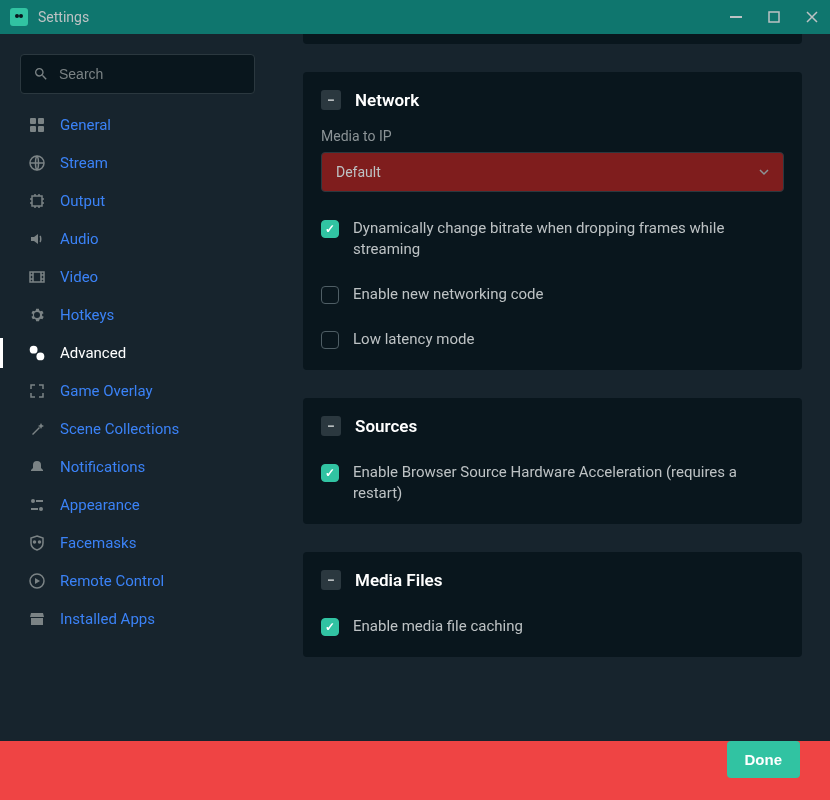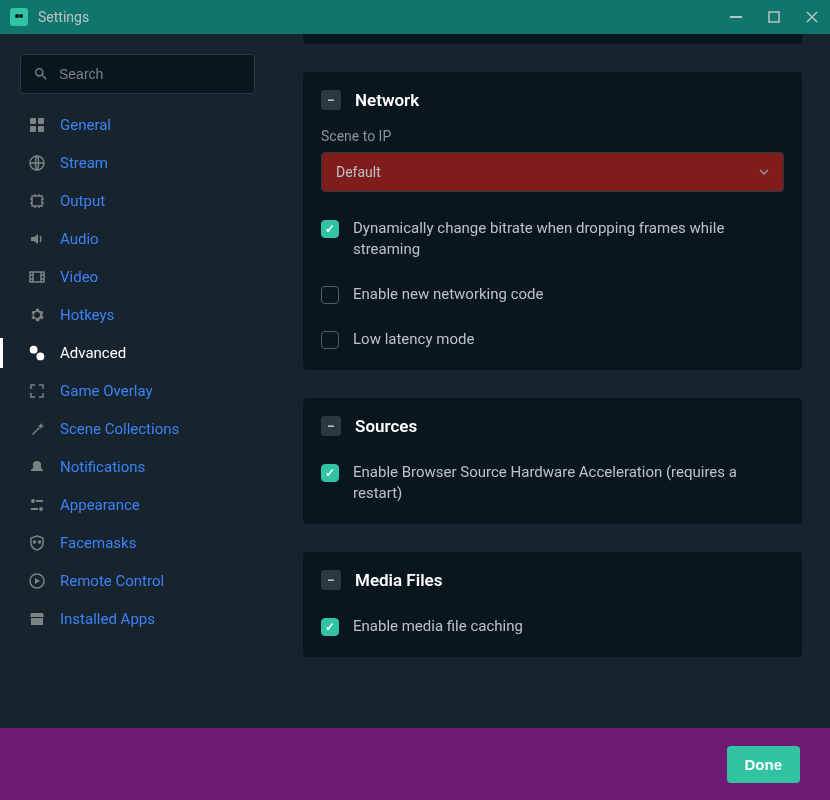--- a/index.html
+++ b/index.html
@@ -29,21 +29,21 @@
 .collapse-btn { width: 20px; height: 20px; background: #2B383F; border-radius: 3px; display: flex; align-items: center; justify-content: center; cursor: pointer; color: #BDC2C4; font-weight: bold; font-size: 14px; line-height: 1; }
 .panel-title { font-size: 17px; font-weight: 600; color: #fff; }
 .field-label { color: #8B9396; font-size: 14px; margin-bottom: 8px; }
 .select { background: #7f1d1d; border: 1px solid #2B383F; border-radius: 4px; height: 40px; display: flex; align-items: center; justify-content: space-between; padding: 0 14px; color: #BDC2C4; font-size: 14px; cursor: pointer; margin-bottom: 18px; }
 .select svg { width: 10px; height: 10px; fill: #8B9396; }
 .check-row { display: flex; align-items: flex-start; gap: 14px; padding: 8px 0 16px 0; }
 .cbox { width: 18px; height: 18px; border-radius: 4px; border: 1.5px solid #4F5E65; flex-shrink: 0; cursor: pointer; margin-top: 2px; display: flex; align-items: center; justify-content: center; }
 .cbox.checked { background: #31C3A2; border-color: #31C3A2; }
 .cbox.checked::after { content: "✓"; color: #fff; font-size: 12px; font-weight: bold; }
 .check-label { color: #BDC2C4; font-size: 15px; line-height: 1.4; }
-.footer { height: 72px; background: #701a75; display: flex; align-items: center; justify-content: flex-end; padding: 0 30px; }
+.footer { height: 59px; background: #ef4444; display: flex; align-items: flex-start; justify-content: flex-end; padding: 0 30px; }
 .done-btn { background: #31C3A2; color: #fff; border: none; border-radius: 4px; padding: 10px 18px; font-size: 15px; font-weight: 600; cursor: pointer; }
 .panel0 { height: 10px; background: #09161D; border-radius: 0 0 4px 4px; margin-top: 0; }
 </style>
 </head>
 <body>
 
 <div class="titlebar">
   <div class="app-icon">
     <svg viewBox="0 0 24 24" fill="#09161D">
         <circle cx="8" cy="10" r="4"></circle>
@@ -211,21 +211,21 @@
   </div>
 
   <div class="main">
     <div class="panel0"></div>
 
     <div class="panel">
       <div class="panel-head">
         <div class="collapse-btn">−</div>
         <div class="panel-title">Network</div>
       </div>
-      <div class="field-label">Scene to IP</div>
+      <div class="field-label">Media to IP</div>
       <div class="select">
         <span>Default</span>
         <svg viewBox="0 0 10 10">
             <path d="M1 3l4 4 4-4" fill="none" stroke="#8B9396" stroke-width="1.5"></path>
           </svg>
       </div>
       <div class="check-row">
         <div class="cbox checked"></div>
         <div class="check-label">Dynamically change bitrate when dropping frames while streaming</div>
       </div>

